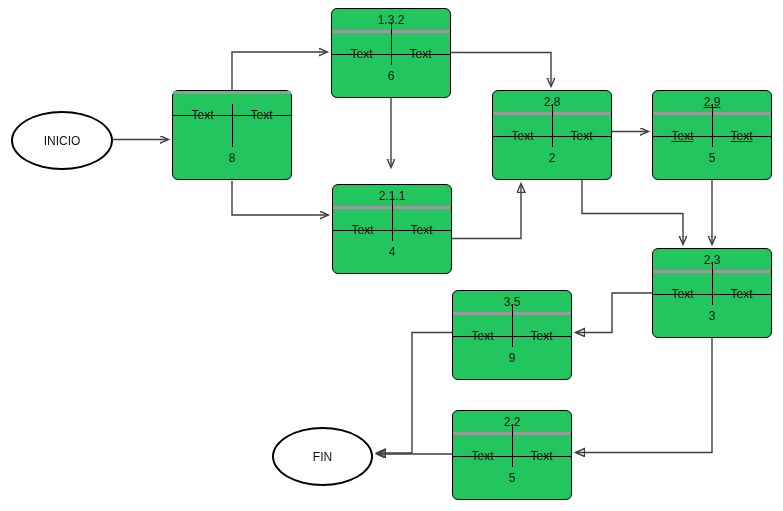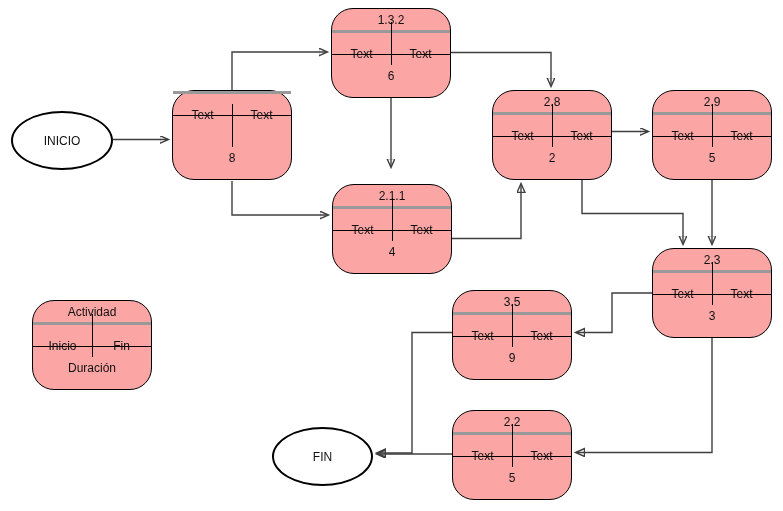--- a/index.html
+++ b/index.html
@@ -12,22 +12,22 @@
     color:#111;
     overflow:hidden;
   }
   #edges{position:absolute;left:0;top:0;width:783px;height:511px;}
   #edges path{fill:none;stroke:#3f3f3f;stroke-width:1.4px;}
 
   .node{
     position:absolute;
     width:120px;height:90px;
     border:1.4px solid #000;
-    border-radius:22px;
-    background:#fca5a5;
+    border-radius:6px;
+    background:#22c55e;
     box-sizing:border-box;
   }
   .n-title{
     height:21px;
     display:flex;align-items:center;justify-content:center;
   }
   .n-gray{height:3px;background:#999999;}
   .n-cells{
     height:21px;
     display:flex;
@@ -123,21 +123,21 @@
     <div class="n-title">2.8</div>
     <div class="n-gray"></div>
     <div class="n-cells">
       <div class="n-cell">Text</div>
       <div class="n-cell">Text</div>
     </div>
     <div class="n-duration">2</div>
     <div class="n-vline"></div>
   </div>
 
-  <div class="node" style="left:652px;top:90px;">
+  <div class="node" style="left:652px;top:90px;text-decoration:underline;">
     <div class="n-title">2.9</div>
     <div class="n-gray"></div>
     <div class="n-cells">
       <div class="n-cell">Text</div>
       <div class="n-cell">Text</div>
     </div>
     <div class="n-duration">5</div>
     <div class="n-vline"></div>
   </div>
 
@@ -167,24 +167,14 @@
     <div class="n-title">2.2</div>
     <div class="n-gray"></div>
     <div class="n-cells">
       <div class="n-cell">Text</div>
       <div class="n-cell">Text</div>
     </div>
     <div class="n-duration">5</div>
     <div class="n-vline"></div>
   </div>
 
-  <div class="node" style="left:32px;top:300px;">
-    <div class="n-title">Actividad</div>
-    <div class="n-gray"></div>
-    <div class="n-cells">
-      <div class="n-cell">Inicio</div>
-      <div class="n-cell">Fin</div>
-    </div>
-    <div class="n-duration">Duración</div>
-    <div class="n-vline"></div>
-  </div>
 
 </div>
 
 </body></html>

